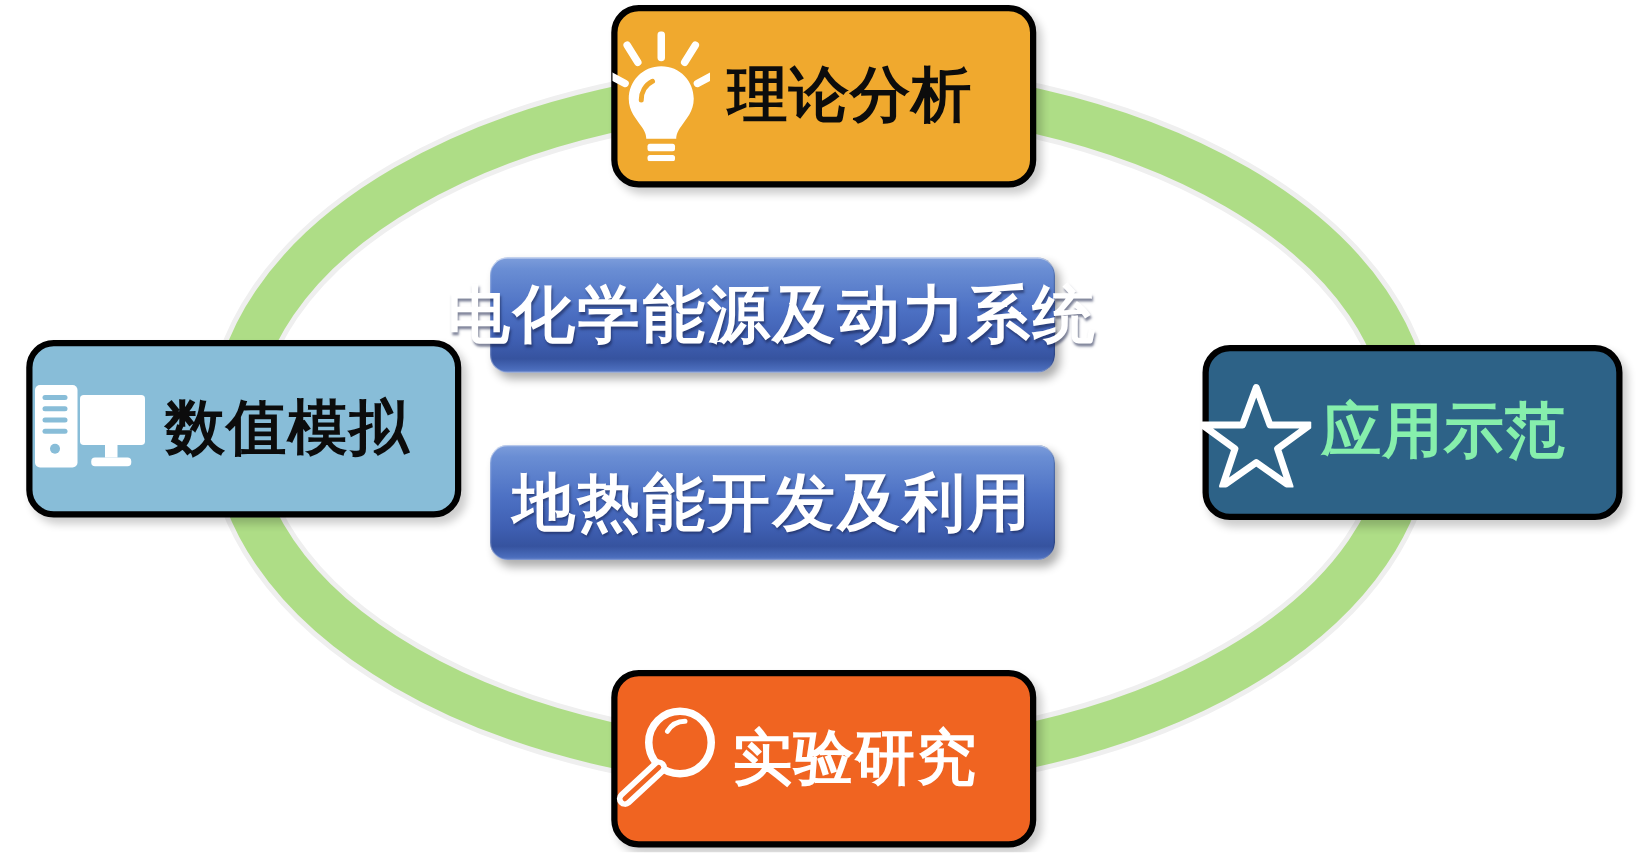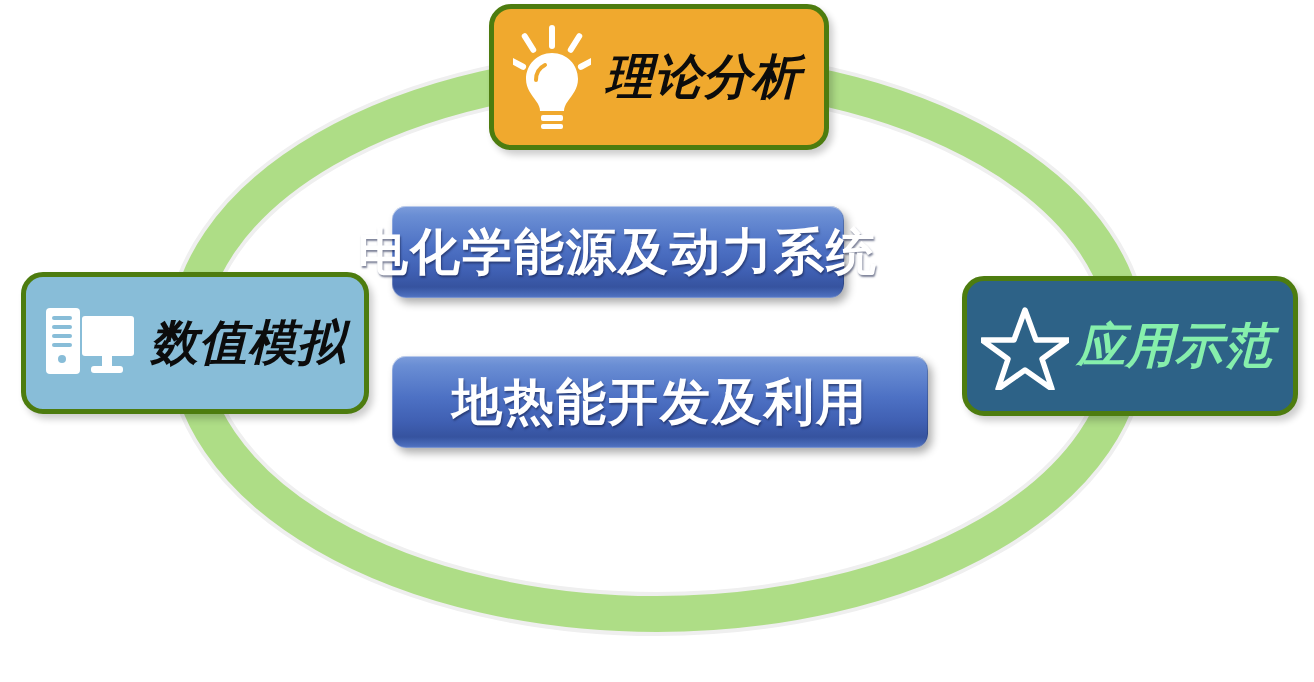--- a/index.html
+++ b/index.html
@@ -26,26 +26,24 @@
     height: 682px;
     z-index: 1;
   }
 
   
   .card {
     position: absolute;
     box-sizing: border-box;
     display: flex;
     align-items: center;
-    justify-content: center;
     border-radius: 22px;
-    border: 5px solid #4d7c0f;
+    border: 5px solid #000000;
     box-shadow: 4px 5px 7px rgba(0,0,0,0.20);
     z-index: 5;
-    font-style: italic;
   }
   .card .icon {
     flex: 0 0 auto;
     display: block;
   }
   .card .label {
     font-size: 48px;
     font-weight: bold;
     letter-spacing: 1px;
     white-space: nowrap;
@@ -121,21 +119,21 @@
     letter-spacing: 2px;
     line-height: 1;
     text-shadow: 1px 2px 2px rgba(20,30,70,0.55);
   }
   #bar-electrochem {
     left: 392px; top: 206px;
     width: 452px; height: 92px;
   }
   #bar-geothermal {
     left: 392px; top: 356px;
-    width: 536px; height: 92px;
+    width: 452px; height: 92px;
   }
 </style>
 </head>
 <body>
 
 <div id="canvas">
 
   <svg id="ring-layer" viewBox="0 0 1314 682">
     <ellipse cx="657" cy="342" rx="470" ry="272" fill="none" stroke="#efefef" stroke-width="44"></ellipse>
     <ellipse cx="657" cy="342" rx="470" ry="272" fill="none" stroke="#aedd86" stroke-width="36"></ellipse>
@@ -190,14 +188,23 @@
     <span class="label">数值模拟</span>
   </div>
 
   <div class="card" id="card-application">
     <svg class="icon" width="88" height="88" viewBox="0 0 88 88">
       <path d="M44 8 L55 38 L87 38 L61 57 L71 87 L44 68 L17 87 L27 57 L1 38 L33 38 Z" fill="none" stroke="#ffffff" stroke-width="5.5" stroke-linejoin="round"></path>
     </svg>
     <span class="label">应用示范</span>
   </div>
 
+  <div class="card" id="card-experiment">
+    <svg class="icon" width="92" height="92" viewBox="0 0 92 92">
+      <circle cx="56" cy="33" r="25" fill="none" stroke="#ffffff" stroke-width="6"></circle>
+      <path d="M39 53 L12 78" stroke="#ffffff" stroke-width="13" stroke-linecap="round" fill="none"></path>
+      <path d="M39 53 L12 78" stroke="#f06421" stroke-width="4" stroke-linecap="round" fill="none"></path>
+      <path d="M46 24 C49 19 54 16 60 16" stroke="#ffffff" stroke-width="4" stroke-linecap="round" fill="none"></path>
+    </svg>
+    <span class="label">实验研究</span>
+  </div>
 
 </div>
 
 </body></html>

